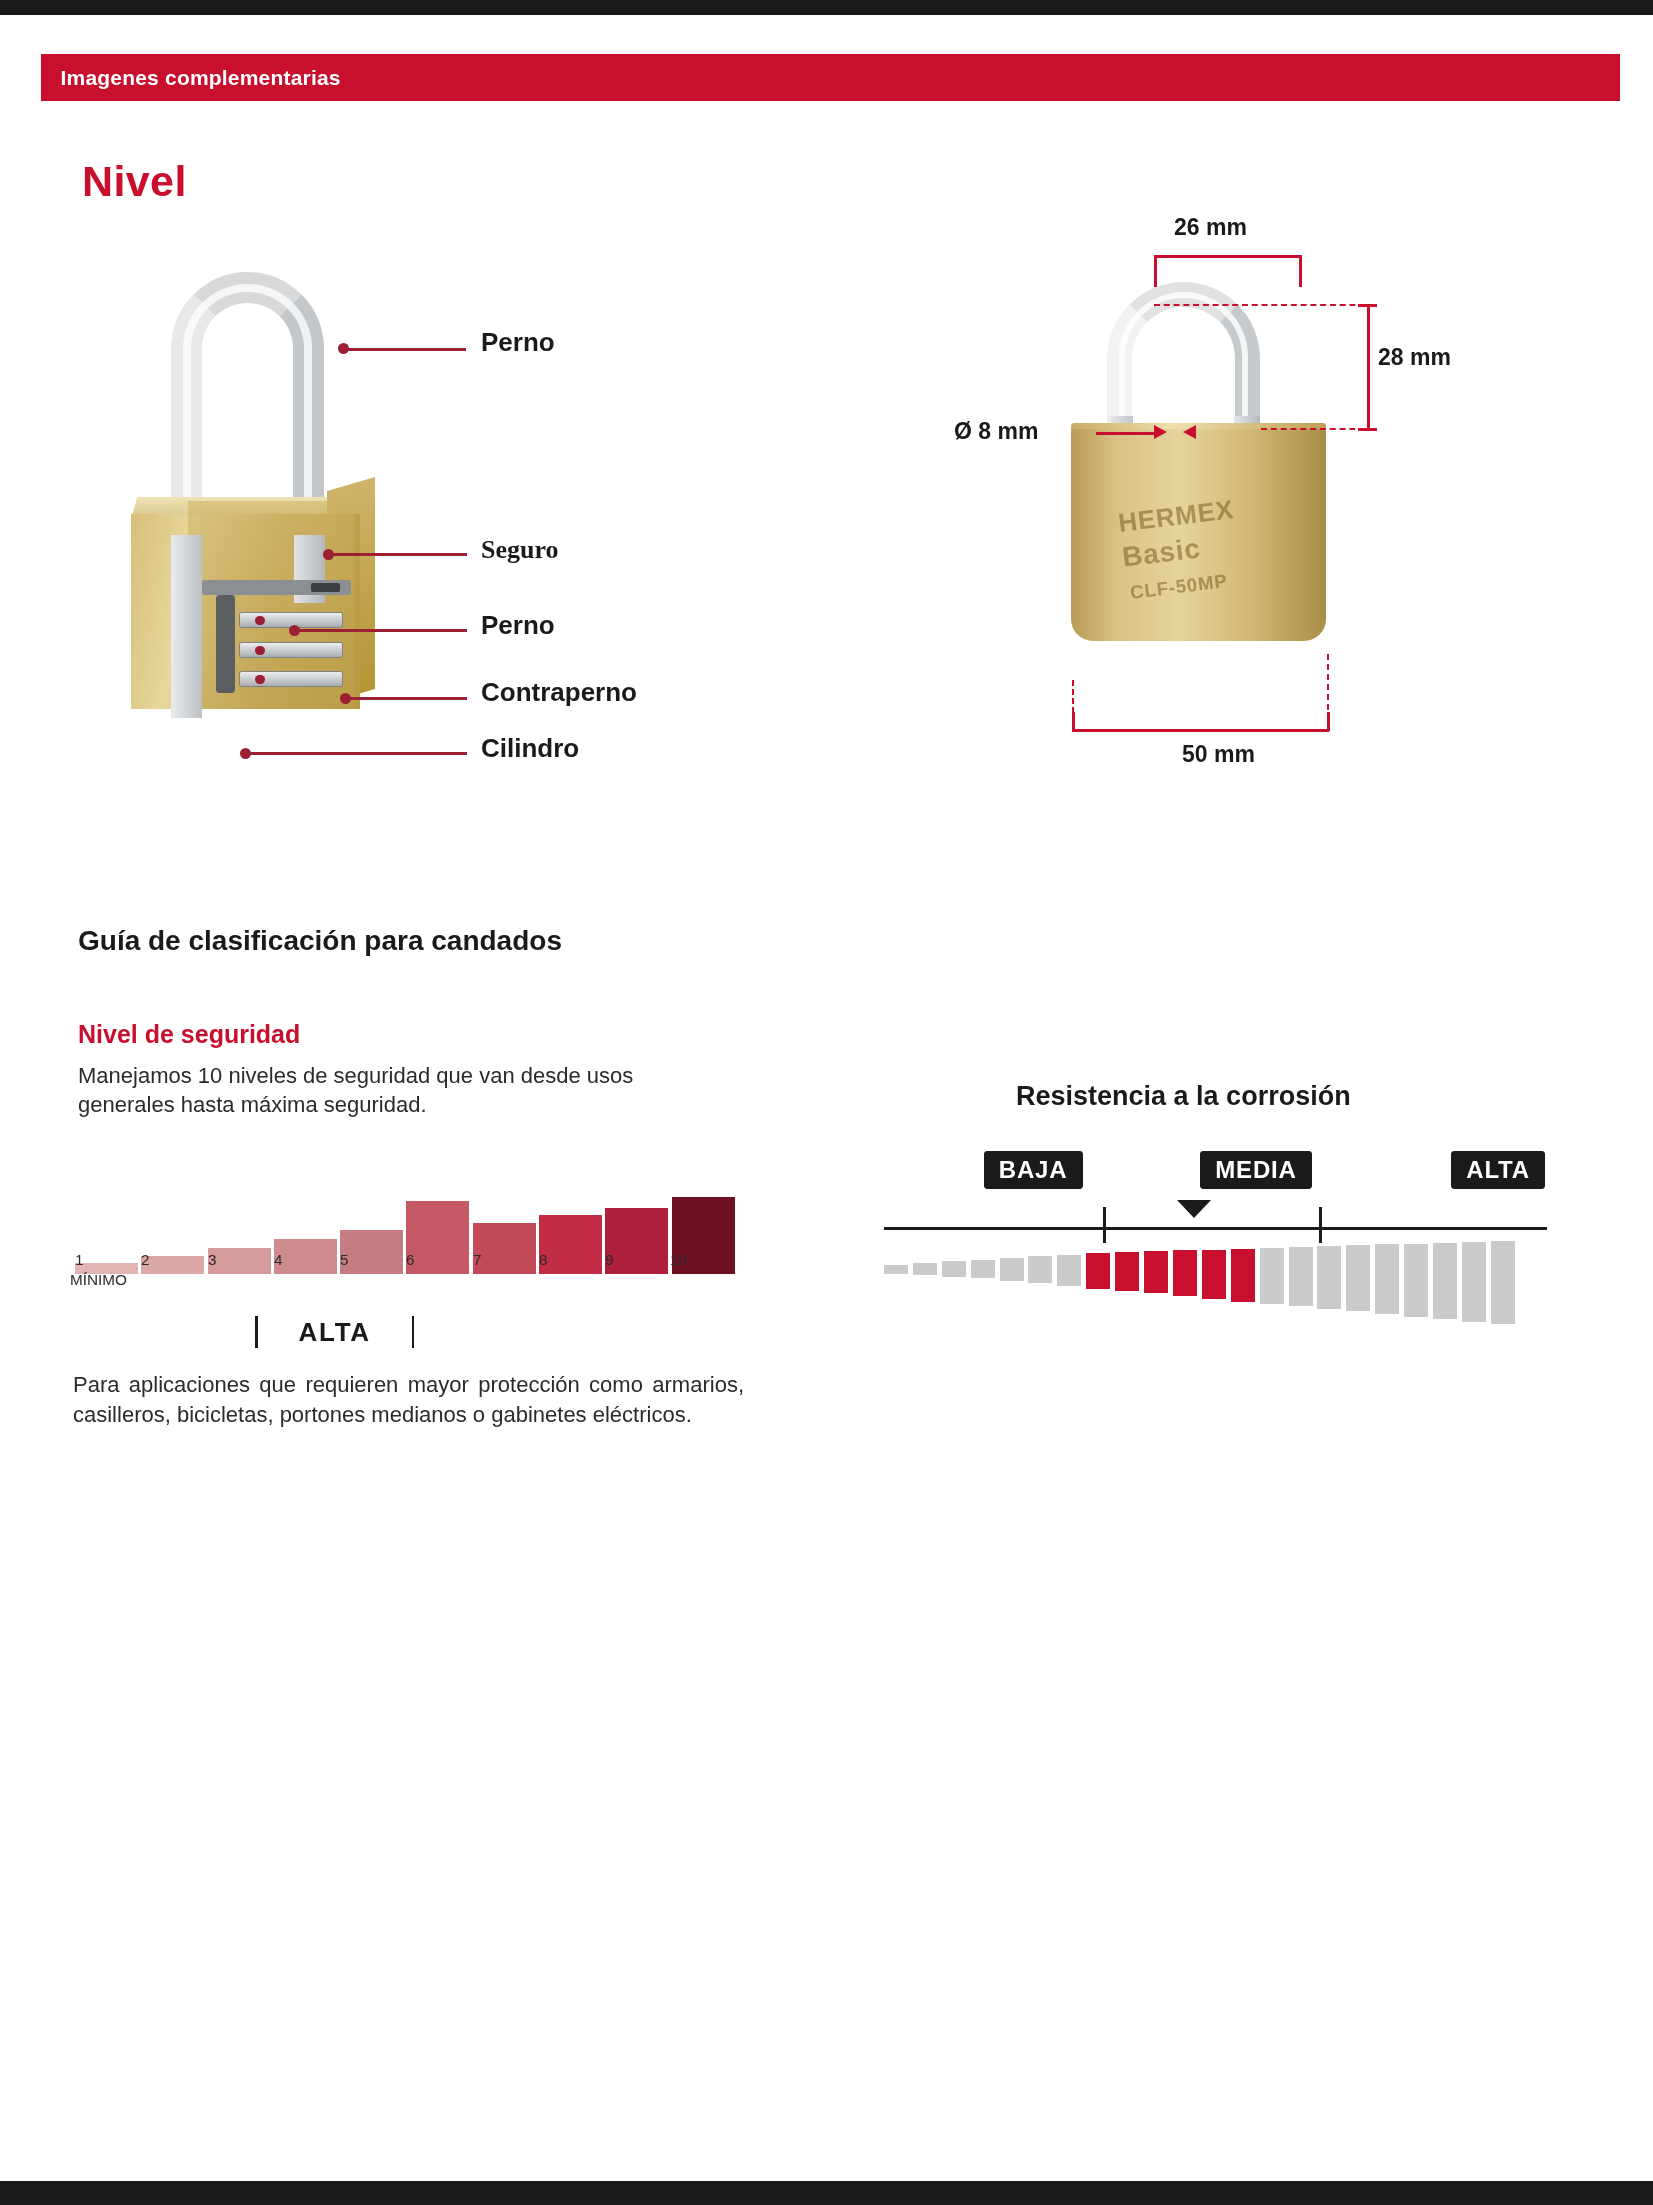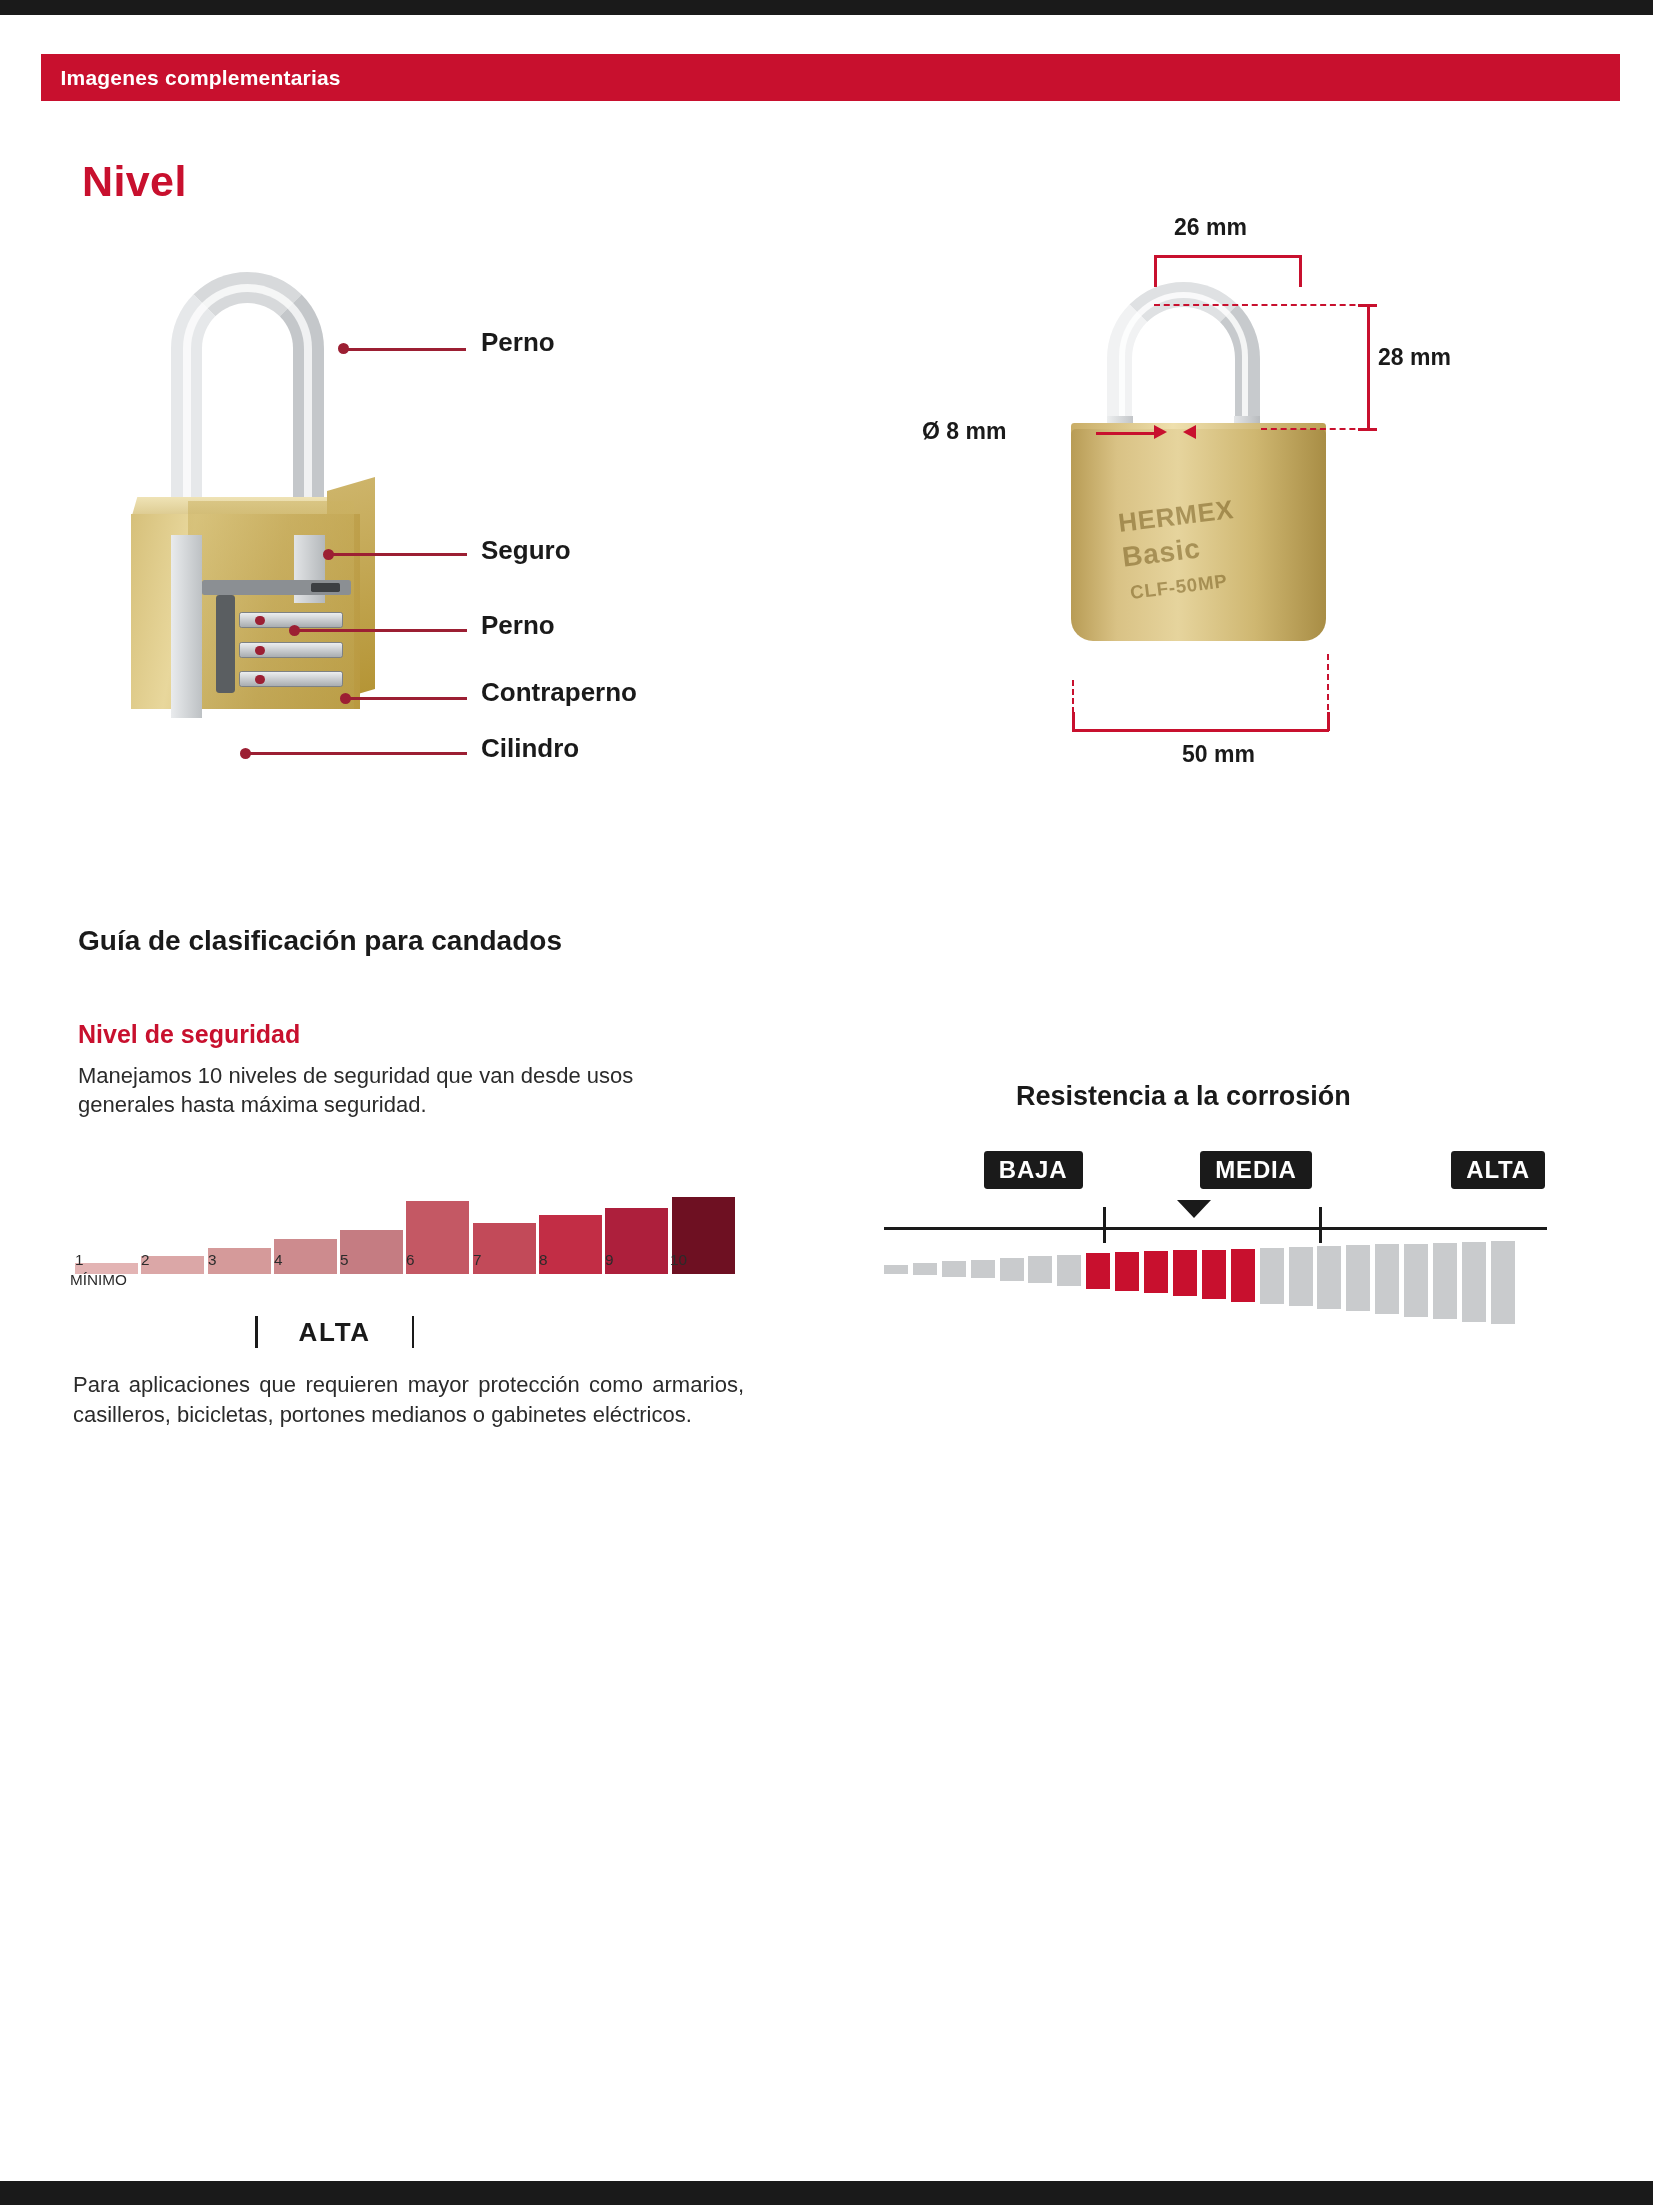--- a/index.html
+++ b/index.html
@@ -449,21 +449,21 @@
       <span class="dot"></span>
     </div>
 </div>
 
 <div class="leader-dot" style="left:338px; top:343px;"></div>
 <div class="leader" style="left:347px; top:348px; width:119px;"></div>
 <div class="part-label" style="left:481px; top:327px;">Perno</div>
 
 <div class="leader-dot" style="left:323px; top:549px;"></div>
 <div class="leader" style="left:331px; top:553px; width:136px;"></div>
-<div class="part-label" style="left:481px; top:535px;">Seguro</div>
+<div class="part-label" style="left:481px; top:535px;font-family:Liberation Serif, serif;">Seguro</div>
 
 <div class="leader-dot" style="left:289px; top:625px;"></div>
 <div class="leader" style="left:297px; top:629px; width:170px;"></div>
 <div class="part-label" style="left:481px; top:610px;">Perno</div>
 
 <div class="leader-dot" style="left:340px; top:693px;"></div>
 <div class="leader" style="left:348px; top:697px; width:119px;"></div>
 <div class="part-label" style="left:481px; top:677px;">Contraperno</div>
 
 <div class="leader-dot" style="left:240px; top:748px;"></div>
@@ -487,21 +487,21 @@
 <div class="dim-line-solid-h" style="left:1154px; top:255px; width:146px;"></div>
 <div class="dim-text" style="left:1174px; top:214px;">26 mm</div>
 
 <div class="dim-line-dash-h" style="left:1154px; top:304px; width:221px;"></div>
 <div class="dim-line-dash-h" style="left:1261px; top:428px; width:114px;"></div>
 <div class="dim-line-solid-v" style="left:1367px; top:304px; height:126px;"></div>
 <div class="dim-tick" style="left:1358px; top:304px; width:18.7px; height:2.5px;"></div>
 <div class="dim-tick" style="left:1358px; top:428px; width:18.7px; height:2.5px;"></div>
 <div class="dim-text" style="left:1378px; top:344px;">28 mm</div>
 
-<div class="dim-text" style="left:922px; top:418px;">Ø 8 mm</div>
+<div class="dim-text" style="left:954px; top:418px;">Ø 8 mm</div>
 <div class="dim-line-solid-h" style="left:1096px; top:432px; width:59px;"></div>
 <div class="arrow-right" style="left:1154px; top:425px;"></div>
 <div class="arrow-left" style="left:1183px; top:425px;"></div>
 
 <div class="dim-line-dash-v" style="left:1072px; top:680px; height:51px;"></div>
 <div class="dim-line-dash-v" style="left:1327px; top:654px; height:76px;"></div>
 <div class="dim-line-solid-h" style="left:1072px; top:729px; width:257px;"></div>
 <div class="dim-tick" style="left:1072px; top:712px;"></div>
 <div class="dim-tick" style="left:1327px; top:712px;"></div>
 <div class="dim-text" style="left:1171px; top:741px;margin-left:11px;">50 mm</div>

